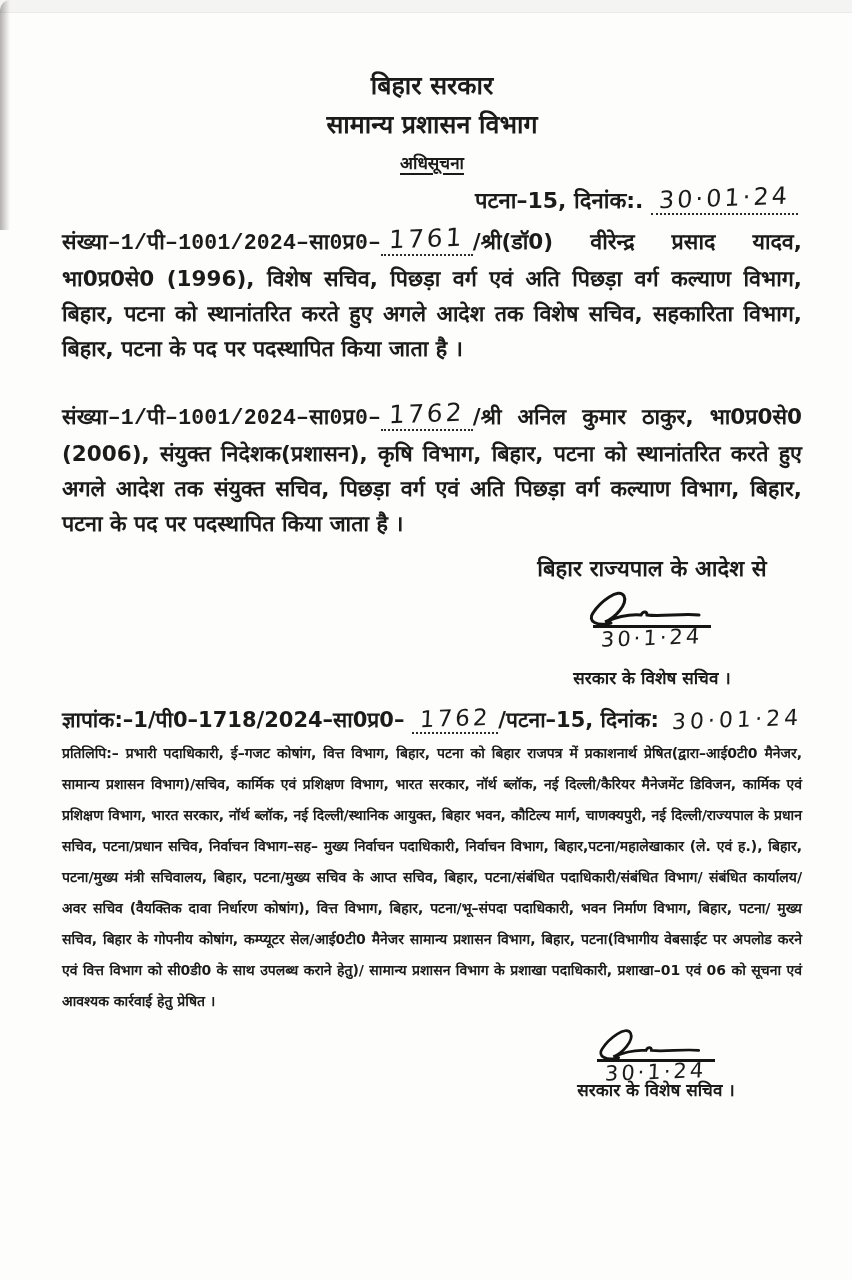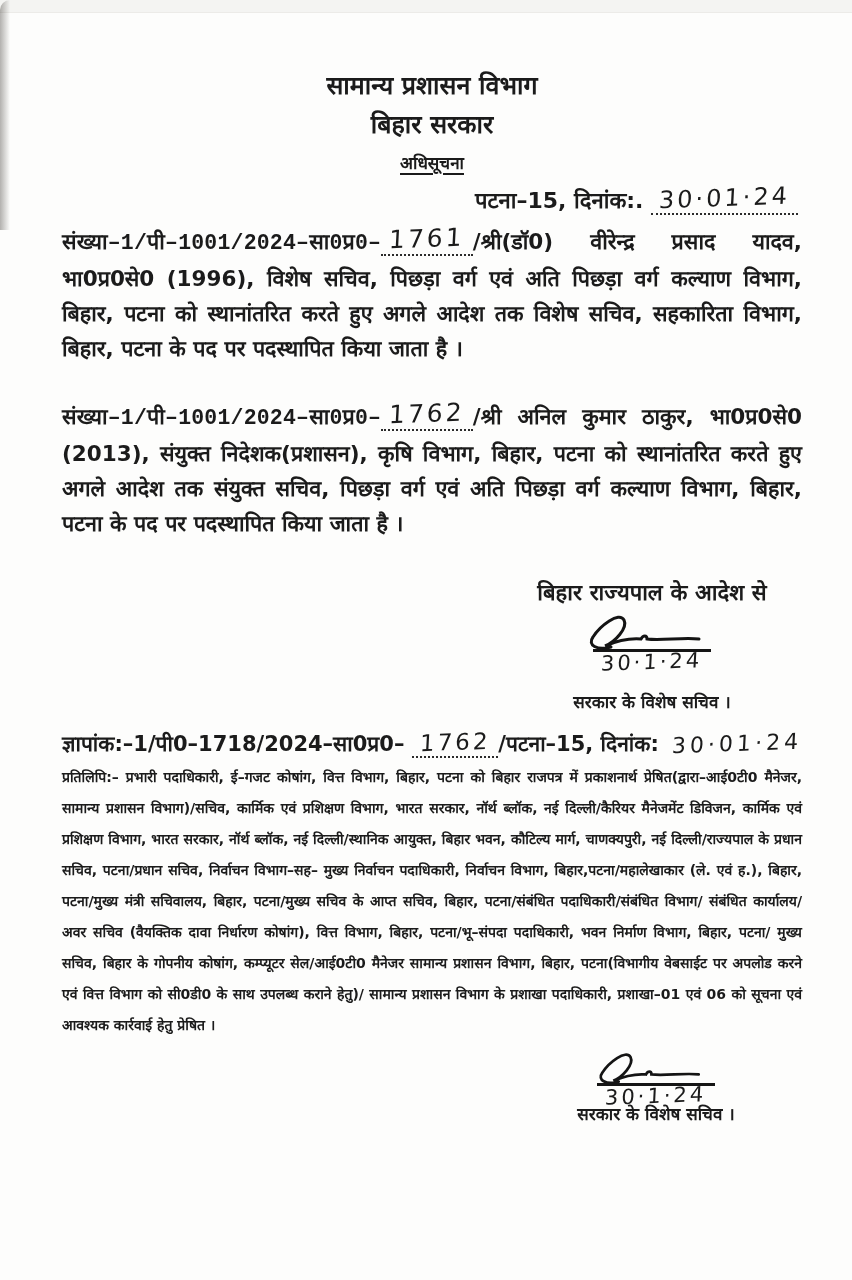--- a/index.html
+++ b/index.html
@@ -69,21 +69,21 @@
     font-size:21.5px;
     font-weight:700;
     line-height:35px;
     text-align:justify;
     margin:6px 0 0 0;
   }
   .para.second{ margin-top:33px; }
   .num-prefix{ letter-spacing:.2px;font-family:Liberation Mono, monospace; }
   
   .sig-block{
-    margin-top:36px;
+    margin-top:12px;
     margin-left:auto;
     width:300px;
     text-align:center;
     font-weight:700;
   }
   .by-order{ font-size:22px; line-height:32px; white-space:nowrap; }
   .sig-wrap{ position:relative; height:72px; margin-top:2px; }
   .sig-svg{ display:block; margin:0 auto; }
   .sig-underline{
     width:118px;height:0;
@@ -116,36 +116,36 @@
 </head>
 <body>
 
 <div class="page">
   <div class="scan-top"></div>
   <div class="scan-corner"></div>
 
   <div class="content">
 
     <div class="hdr">
+      <div class="hdr-line">बिहार सरकार</div>
       <div class="hdr-line">सामान्य प्रशासन विभाग</div>
-      <div class="hdr-line">बिहार सरकार</div>
       <div class="hdr-notice">अधिसूचना</div>
     </div>
 
     <div class="dateline">
       <span>पटना–15, दिनांक:.</span>
       <span class="fill"><span class="hand">30·01·24</span></span>
     </div>
 
     <p class="para">
       <span class="num-prefix">संख्या–1/पी–1001/2024–सा0प्र0–</span><span class="fill"><span class="hand">1761</span></span><span>/श्री(डॉ0) वीरेन्द्र प्रसाद यादव, भा0प्र0से0 (1996),  विशेष सचिव, पिछड़ा वर्ग एवं अति पिछड़ा वर्ग कल्याण विभाग, बिहार, पटना को स्थानांतरित करते हुए अगले आदेश तक विशेष सचिव, सहकारिता विभाग, बिहार, पटना के पद पर पदस्थापित किया जाता है ।</span>
     </p>
 
     <p class="para second">
-      <span class="num-prefix">संख्या–1/पी–1001/2024–सा0प्र0–</span><span class="fill"><span class="hand">1762</span></span><span>/श्री अनिल कुमार ठाकुर, भा0प्र0से0 (2013),  संयुक्त निदेशक(प्रशासन), कृषि विभाग, बिहार, पटना को स्थानांतरित करते हुए अगले आदेश तक संयुक्त सचिव, पिछड़ा वर्ग एवं अति पिछड़ा वर्ग कल्याण विभाग, बिहार, पटना के पद पर पदस्थापित किया जाता है ।</span>
+      <span class="num-prefix">संख्या–1/पी–1001/2024–सा0प्र0–</span><span class="fill"><span class="hand">1762</span></span><span>/श्री अनिल कुमार ठाकुर, भा0प्र0से0 (2006),  संयुक्त निदेशक(प्रशासन), कृषि विभाग, बिहार, पटना को स्थानांतरित करते हुए अगले आदेश तक संयुक्त सचिव, पिछड़ा वर्ग एवं अति पिछड़ा वर्ग कल्याण विभाग, बिहार, पटना के पद पर पदस्थापित किया जाता है ।</span>
     </p>
 
     <div class="sig-block">
       <div class="by-order">बिहार राज्यपाल के आदेश से</div>
       <div class="sig-wrap">
         <svg class="sig-svg" width="150" height="44" viewBox="0 0 150 44">
           <path d="M34 36 C 20 40, 10 34, 16 26 C 23 15, 42 0, 47 9 C 51 17, 38 31, 28 35 C 42 29, 52 27, 64 28 C 66 24, 70 24, 70 28 C 84 30, 106 26, 122 28" fill="none" stroke="#141414" stroke-width="3" stroke-linecap="round"></path>
         </svg>
         <div class="sig-underline"></div>
         <div class="hand sig-date">30·1·24</div>

